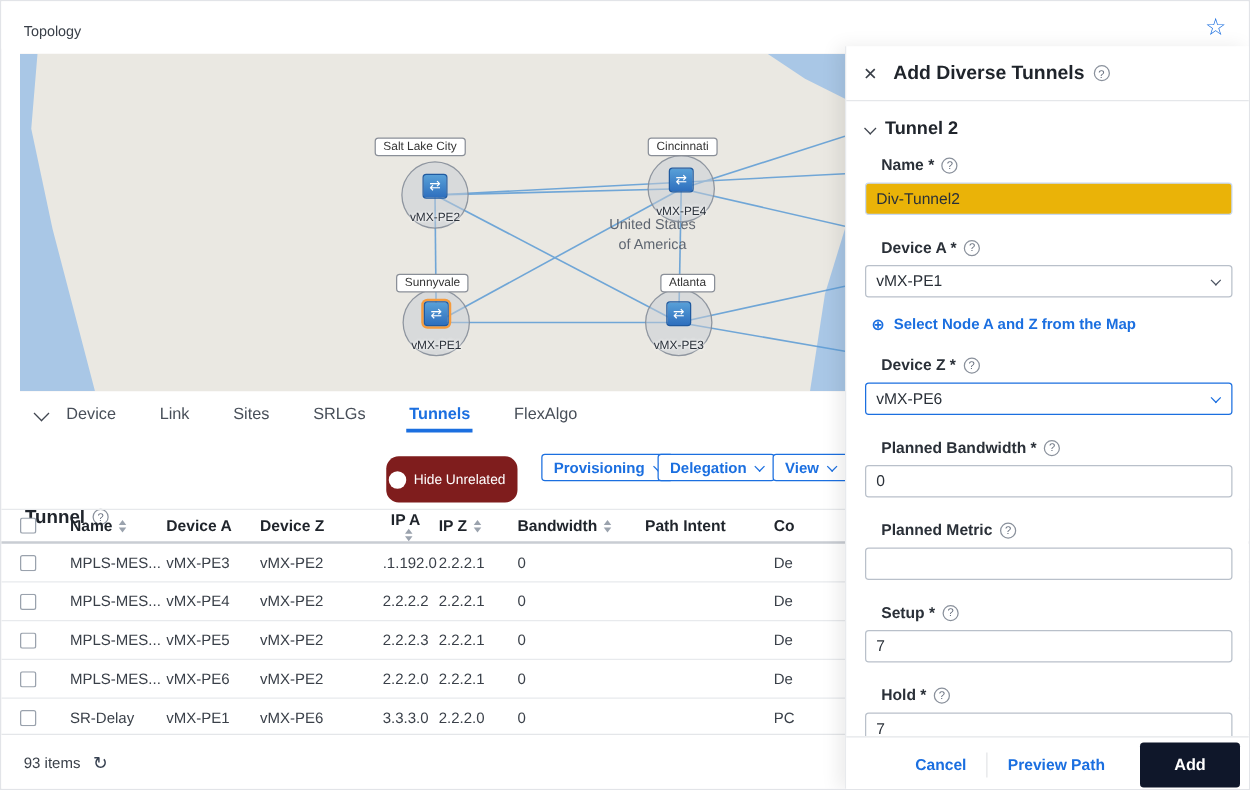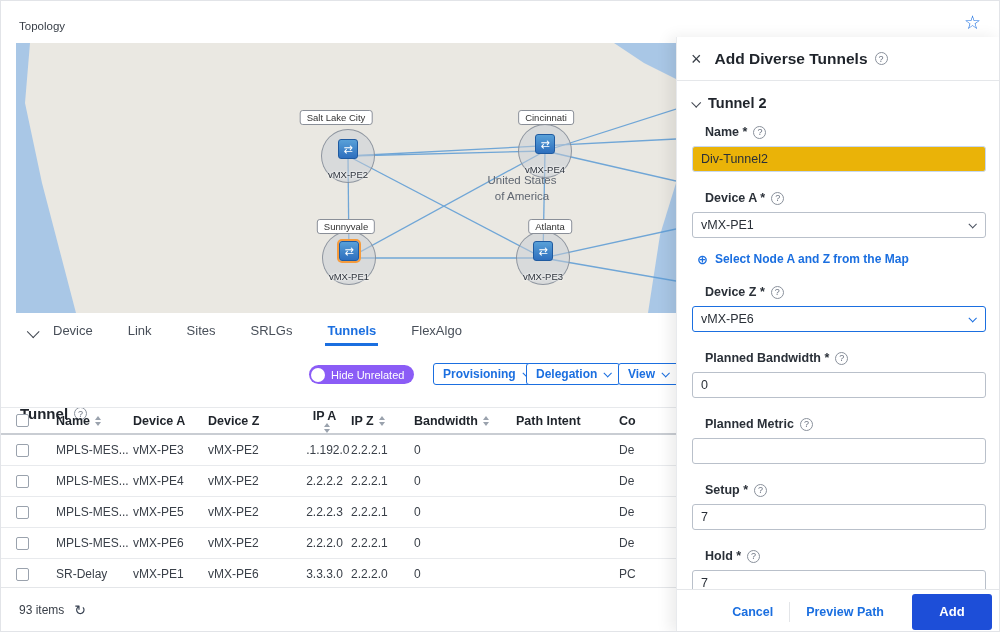--- a/index.html
+++ b/index.html
@@ -27,21 +27,21 @@
   .collapse-chev { margin:0 14px 0 12px; cursor:pointer; }
   .chev { display:inline-block; width:7px; height:7px; border-right:1.6px solid #404650; border-bottom:1.6px solid #404650; transform:rotate(45deg) translateY(-1px); }
   .chev.big { width:9px; height:9px; }
   .tab { margin-right:31px; font-size:13px; color:#484f59; padding:6px 2px 8px; cursor:pointer; }
   .tab.active { color:#1b6fe0; font-weight:bold; border-bottom:3px solid #1b6fe0; padding-bottom:5px; }
 
   
   .section-header { position:absolute; left:15px; top:352px; width:985px; height:42px; }
   .section-title { position:absolute; left:4px; top:8px; font-size:15px; font-weight:bold; color:#20252c; display:flex; align-items:center; gap:6px;margin-top:44px; }
   .help { display:inline-flex; align-items:center; justify-content:center; width:13px; height:13px; border:1px solid #8a919c; border-radius:50%; color:#6a7280; font-size:9px; font-weight:normal; }
-  .toggle { position:absolute; left:293px; top:12px; height:19px; padding:0 10px 0 2px; border-radius:10px; background:#8b5cf6; display:flex; align-items:center; gap:6px; cursor:pointer; }
+  .toggle { position:absolute; left:293px; top:12px; height:37px; padding:0 10px 0 2px; border-radius:10px; background:#7f1d1d; display:flex; align-items:center; gap:6px; cursor:pointer; }
   .toggle-knob { width:14px; height:14px; border-radius:50%; background:#fff; }
   .toggle-label { font-size:11px; color:#fff; white-space:nowrap; }
   .pill-btn { position:absolute; top:10px; height:22px; padding:0 9px; background:#fff; border:1px solid #1b6fe0; border-radius:3px; color:#1b6fe0; font-size:12px; font-weight:600; display:flex; align-items:center; gap:7px; cursor:pointer; font-family:inherit; }
   .pill-btn .chev { border-color:#1b6fe0; width:6px; height:6px; }
   .btn-prov { left:417px; } .btn-del { left:510px; } .btn-view { left:602px; width:92px; }
 
   
   .tbl { position:absolute; left:0; top:406px; width:1000px; }
   .tbl-row { display:flex; align-items:center; height:31px; padding-left:15px; border-bottom:1px solid #e8eaed; font-size:12px; color:#3a4049; }
   .tbl-head { height:28px; font-size:12.5px; font-weight:bold; color:#1f242b; border-top:1px solid #e7e9ec; border-bottom:2px solid #c9cdd3; }
@@ -71,21 +71,21 @@
   .text-input.filled { background:#eab308; border-color:#c7d8f2; }
   .select { width:100%; height:26px; border:1px solid #b9c0ca; border-radius:3px; padding:0 10px 0 8px; font-size:12.5px; color:#2a3038; display:flex; align-items:center; justify-content:space-between; cursor:pointer; background:#fff; margin-bottom:19px; }
   .select .chev { border-color:#4a5260; width:6px; height:6px; }
   .select.focused { border:1.5px solid #1b6fe0; }
   .select.focused .chev { border-color:#1b6fe0; }
   .map-link { display:flex; align-items:center; gap:7px; color:#1b6fe0; font-size:12px; font-weight:600; margin:-5px 0 19px 5px; cursor:pointer; }
   .globe { font-size:13px; line-height:1; }
   .panel-footer { position:absolute; left:0; right:0; bottom:0; height:44px; border-top:1px solid #e4e6e9; background:#fff; display:flex; align-items:center; justify-content:flex-end; padding:0 5px 0 0; }
   .txt-btn { background:none; border:none; color:#1b6fe0; font-size:12.5px; font-weight:600; padding:0 16px; cursor:pointer; font-family:inherit; }
   .v-sep { width:1px; height:20px; background:#e3e5e8; }
-  .add-btn { width:80px; height:36px; margin:0 4px 0 12px; background:#1d4ed8; color:#fff; border:none; border-radius:3px; font-size:13px; font-weight:bold; cursor:pointer; font-family:inherit; }
+  .add-btn { width:80px; height:36px; margin:0 4px 0 12px; background:#0f172a; color:#fff; border:none; border-radius:3px; font-size:13px; font-weight:bold; cursor:pointer; font-family:inherit; }
 </style>
 </head>
 <body>
 
 <div class="app">
 
   <div class="topbar">
     <div class="topbar-title">Topology</div>
     <button class="star-btn">☆</button>
   </div>

